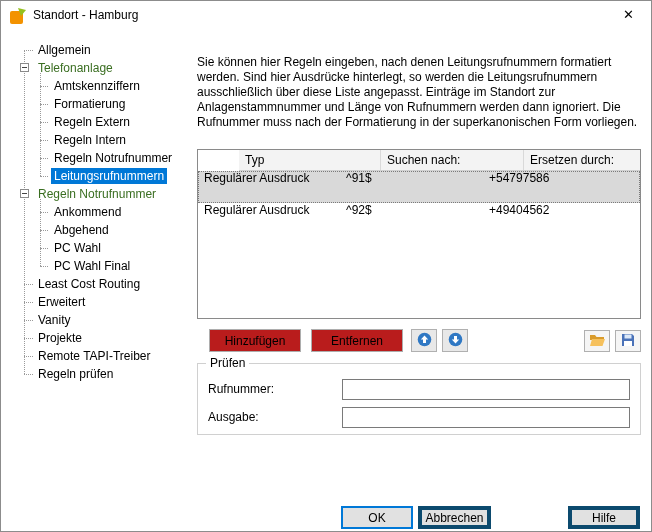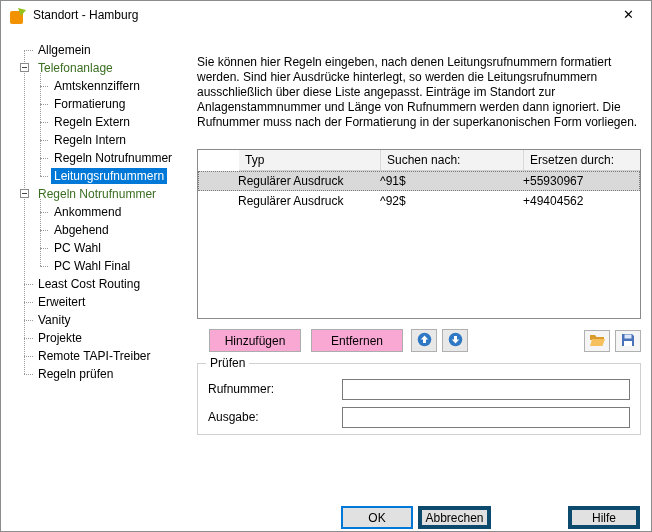--- a/index.html
+++ b/index.html
@@ -32,25 +32,25 @@
   .lbl { padding:1px 3px; }
   .sel > .lbl { background:#0078d7; color:#fff; }
   
   .description { position:absolute; left:196px; top:54px; width:444px; font-size:12px; line-height:15px; }
   .rules-table { position:absolute; left:196px; top:148px; width:444px; height:170px;
                  border:1px solid #8a8a8a; background:#fff; display:flex; flex-direction:column; }
   .thead { display:flex; height:21px; background:#f3f3f3; border-bottom:1px solid #d0d0d0; flex:none;margin-left:41px; }
   .th { padding:3px 6px; border-right:1px solid #d9d9d9; overflow:hidden; }
   .c1 { width:142px; flex:none; } .c2 { width:143px; flex:none; } .c3 { flex:1; border-right:none; }
   .tbody { flex:1; }
-  .tr { display:flex; height:20px; align-items:center;padding-left:34px; }
+  .tr { display:flex; height:32px; align-items:flex-start; }
   .tr .td { padding:0 6px; overflow:hidden; }
   .tr.selected { background:#d9d9d9; outline:1px dotted #7a7a7a; outline-offset:-1px; }
   
-  .btn { position:absolute; height:23px; background:#f9a8d4; border:1px solid #adadad;
+  .btn { position:absolute; height:23px; background:#b91c1c; border:1px solid #adadad;
          font-family:inherit; font-size:12px; color:#000; }
   #btn-add    { left:208px; top:328px; width:92px; }
   #btn-remove { left:310px; top:328px; width:92px; }
   .iconbtn { position:absolute; width:26px; height:23px; background:#e8e8e8; border:1px solid #b0b0b0;
              display:flex; align-items:center; justify-content:center; padding:0; }
   #btn-up   { left:410px; top:328px; }
   #btn-down { left:441px; top:328px; }
   #btn-load { left:583px; top:329px; height:22px; background:#f5f5f5; }
   #btn-save { left:614px; top:329px; height:22px; background:#f5f5f5; }
   
@@ -156,21 +156,21 @@
   <div class="rules-table">
     <div class="thead">
       <div class="th c1">Typ</div>
       <div class="th c2">Suchen nach:</div>
       <div class="th c3">Ersetzen durch:</div>
     </div>
     <div class="tbody">
       <div class="tr selected">
         <div class="td c1">Regulärer Ausdruck</div>
         <div class="td c2">^91$</div>
-        <div class="td c3">+55930967</div>
+        <div class="td c3">+54797586</div>
       </div>
       <div class="tr">
         <div class="td c1">Regulärer Ausdruck</div>
         <div class="td c2">^92$</div>
         <div class="td c3">+49404562</div>
       </div>
     </div>
   </div>
 
   <button class="btn" id="btn-add">Hinzufügen</button>

